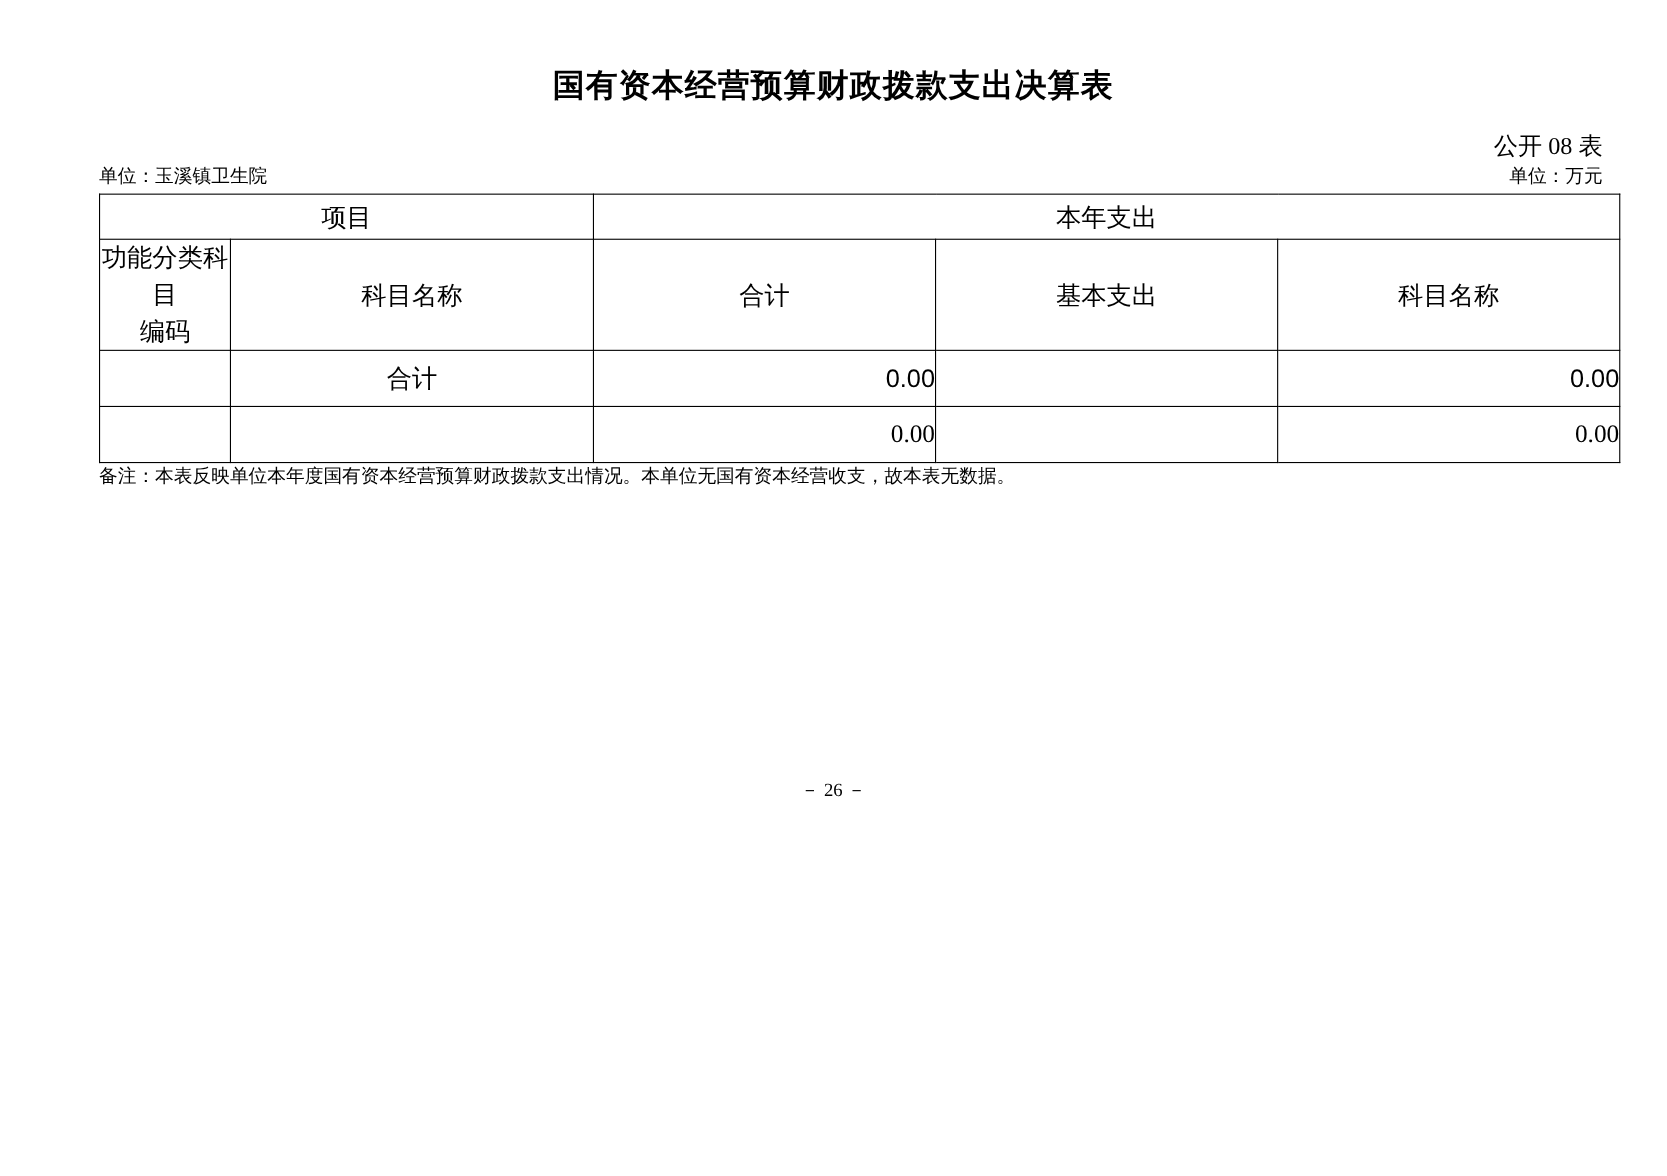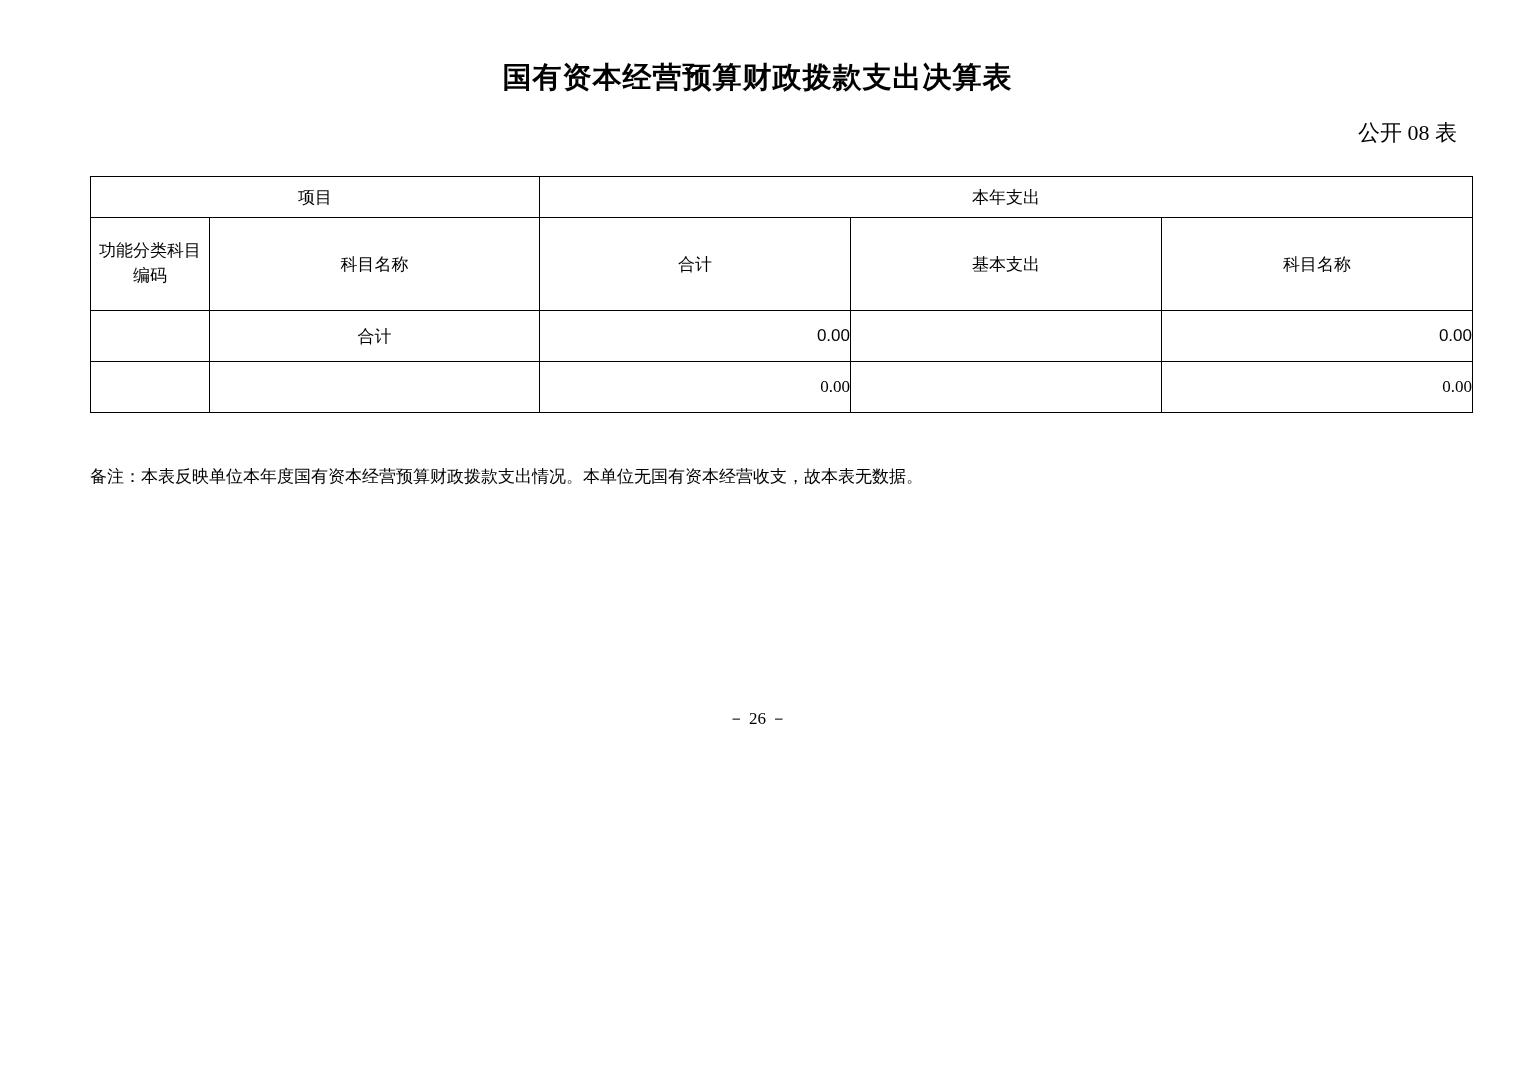--- a/index.html
+++ b/index.html
@@ -52,21 +52,21 @@
     position: absolute;
     top: 176px;
     left: 90px;
     width: 1382px;
     border-collapse: collapse;
     table-layout: fixed;
   }
   table.main td, table.main th {
     border: 1px solid #000000;
     font-weight: normal;
-    font-size: 17px;
+    font-size: 23px;
     padding: 0;
   }
   .hdr {
     text-align: center;
     font-family: "Liberation Sans", sans-serif;
     font-weight: bold;
     font-size: 17px;
   }
   .h-row1 td { height: 40px; }
   .h-row2 td { height: 92px; }
@@ -77,21 +77,21 @@
     padding-right: 12px;
   }
   .bold { font-family: "Liberation Sans", sans-serif; font-weight: bold; }
   .col-a { width: 119px; }
   .col-b { width: 330px; }
   .col-c { width: 311px; }
   .col-d { width: 311px; }
   .col-e { width: 311px; }
   .note {
     position: absolute;
-    top: 463px;
+    top: 419px;
     left: 90px;
     font-size: 17px;
     line-height: 1.6;
   }
   .footer {
     position: absolute;
     bottom: 28px;
     left: 0;
     width: 100%;
     text-align: center;
@@ -103,20 +103,24 @@
 </style>
 </head>
 <body>
 
 <div class="page">
 
   <div class="title">国有资本经营预算财政拨款支出决算表</div>
 
   <div class="form-no">公开 08 表</div>
 
+  <div class="meta-row">
+    <div class="meta-left">单位：玉溪镇卫生院</div>
+    <div class="meta-right">单位：万元</div>
+  </div>
 
   <table class="main">
     <colgroup>
       <col class="col-a">
       <col class="col-b">
       <col class="col-c">
       <col class="col-d">
       <col class="col-e">
     </colgroup>
     <tbody>

